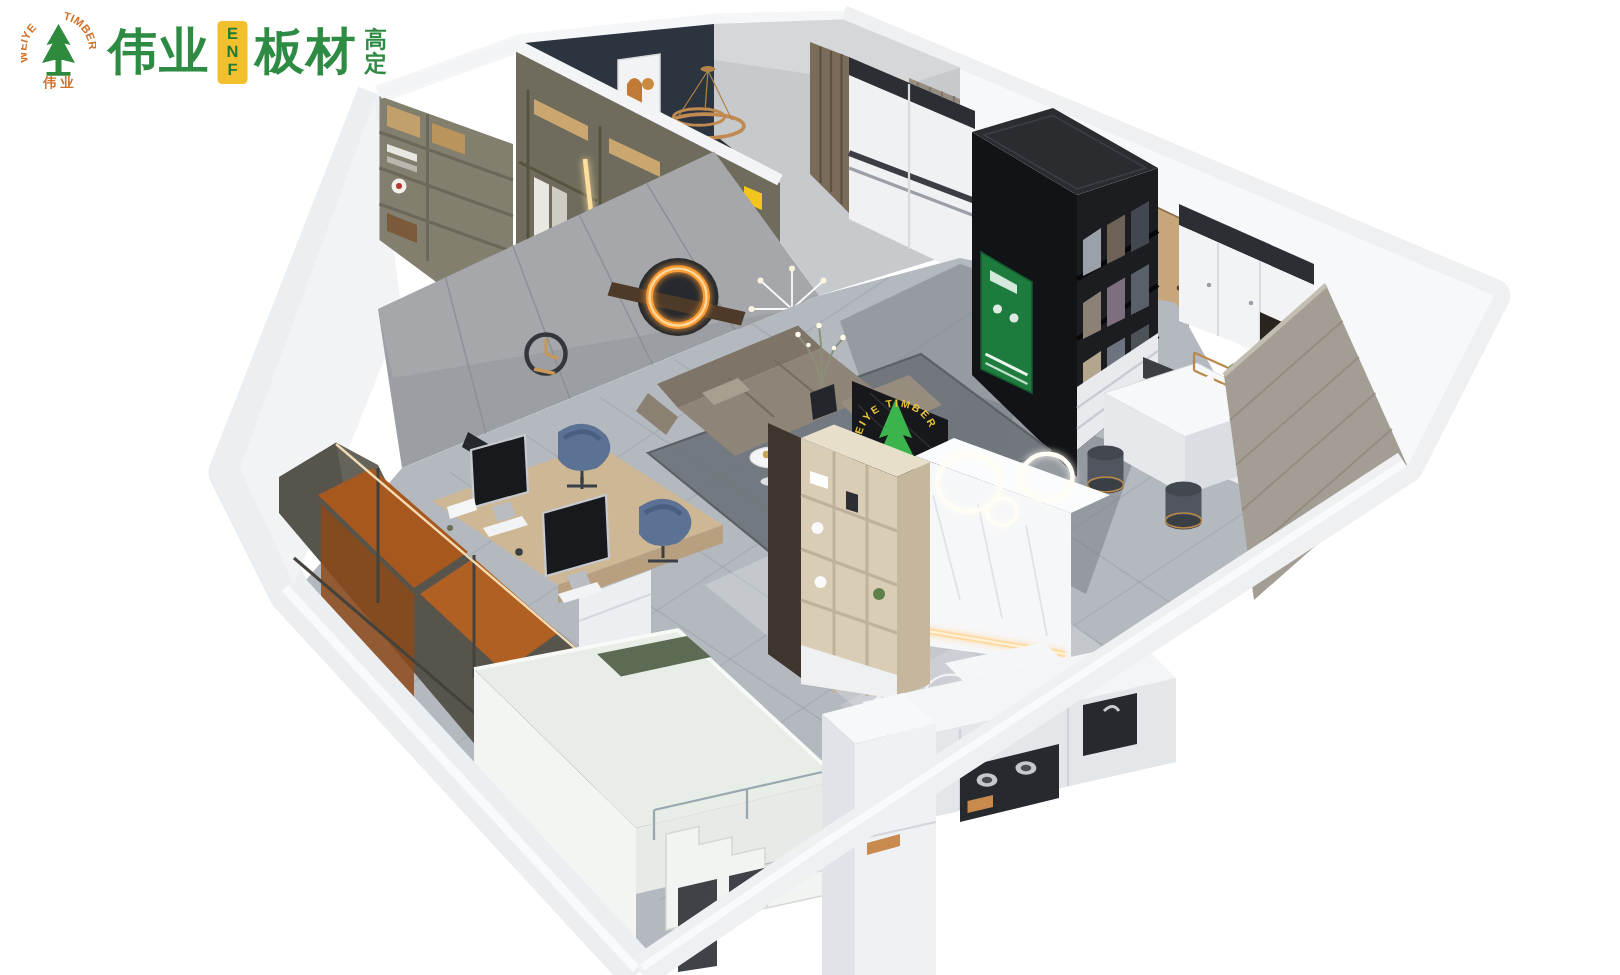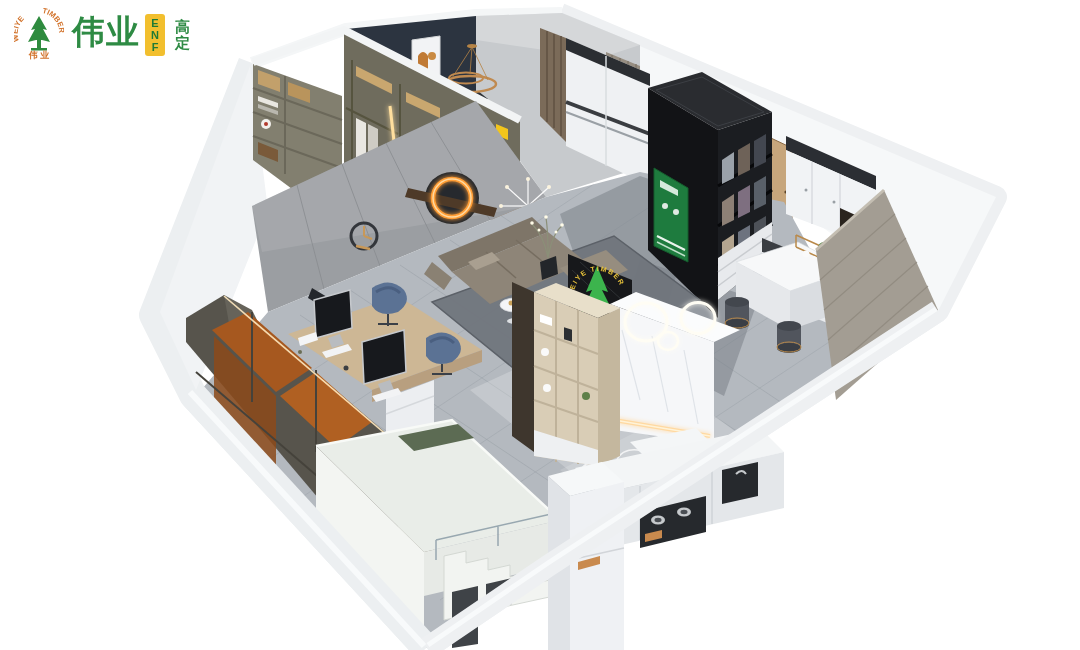--- a/index.html
+++ b/index.html
@@ -2,21 +2,21 @@
 <html><head>
 <meta charset="utf-8">
 <style>
   html,body{margin:0;padding:0;background:#ffffff;}
   .stage{position:relative;width:1080px;height:650px;background:#ffffff;overflow:hidden;
          font-family:"Liberation Sans",sans-serif;}
   
   .logo{position:absolute;left:14px;top:8px;height:54px;display:flex;align-items:center;z-index:50;}
   .logo .emblem{width:50px;height:54px;flex:0 0 auto;}
   .wordmark{font-weight:bold;color:#2e8b44;font-size:33px;letter-spacing:1px;line-height:54px;
-            font-family:Liberation Mono, monospace;}
+            font-family:Liberation Serif, serif;}
   .wm1{margin-left:8px;}
   .enf-badge{width:20px;height:42px;background:#f2bf2e;border-radius:3px;margin:0 5px;
              display:flex;flex-direction:column;align-items:center;justify-content:center;}
   .enf-badge span{color:#1f7a36;font-size:11px;font-weight:bold;line-height:12px;}
   .tagline{display:flex;flex-direction:column;justify-content:center;margin-left:5px;}
   .tagline span{color:#2e8b44;font-size:15px;font-weight:bold;line-height:16px;}
   svg text{font-family:"Liberation Sans",sans-serif;}
   .scene{position:absolute;left:0;top:0;}
 </style>
 </head>
@@ -515,19 +515,20 @@
         <rect x="17" y="40" width="16" height="2.5" fill="#2e8b3e"></rect>
       </g>
       <text x="25" y="50" text-anchor="middle" font-size="9" font-weight="bold" fill="#d2722a">伟 业</text>
     </svg>
     <div class="wordmark wm1">伟业</div>
     <div class="enf-badge">
       <span>E</span>
       <span>N</span>
       <span>F</span>
     </div>
+    <div class="wordmark">板材</div>
     <div class="tagline">
       <span>高</span>
       <span>定</span>
     </div>
   </div>
 
 </div>
 
 </body></html>

